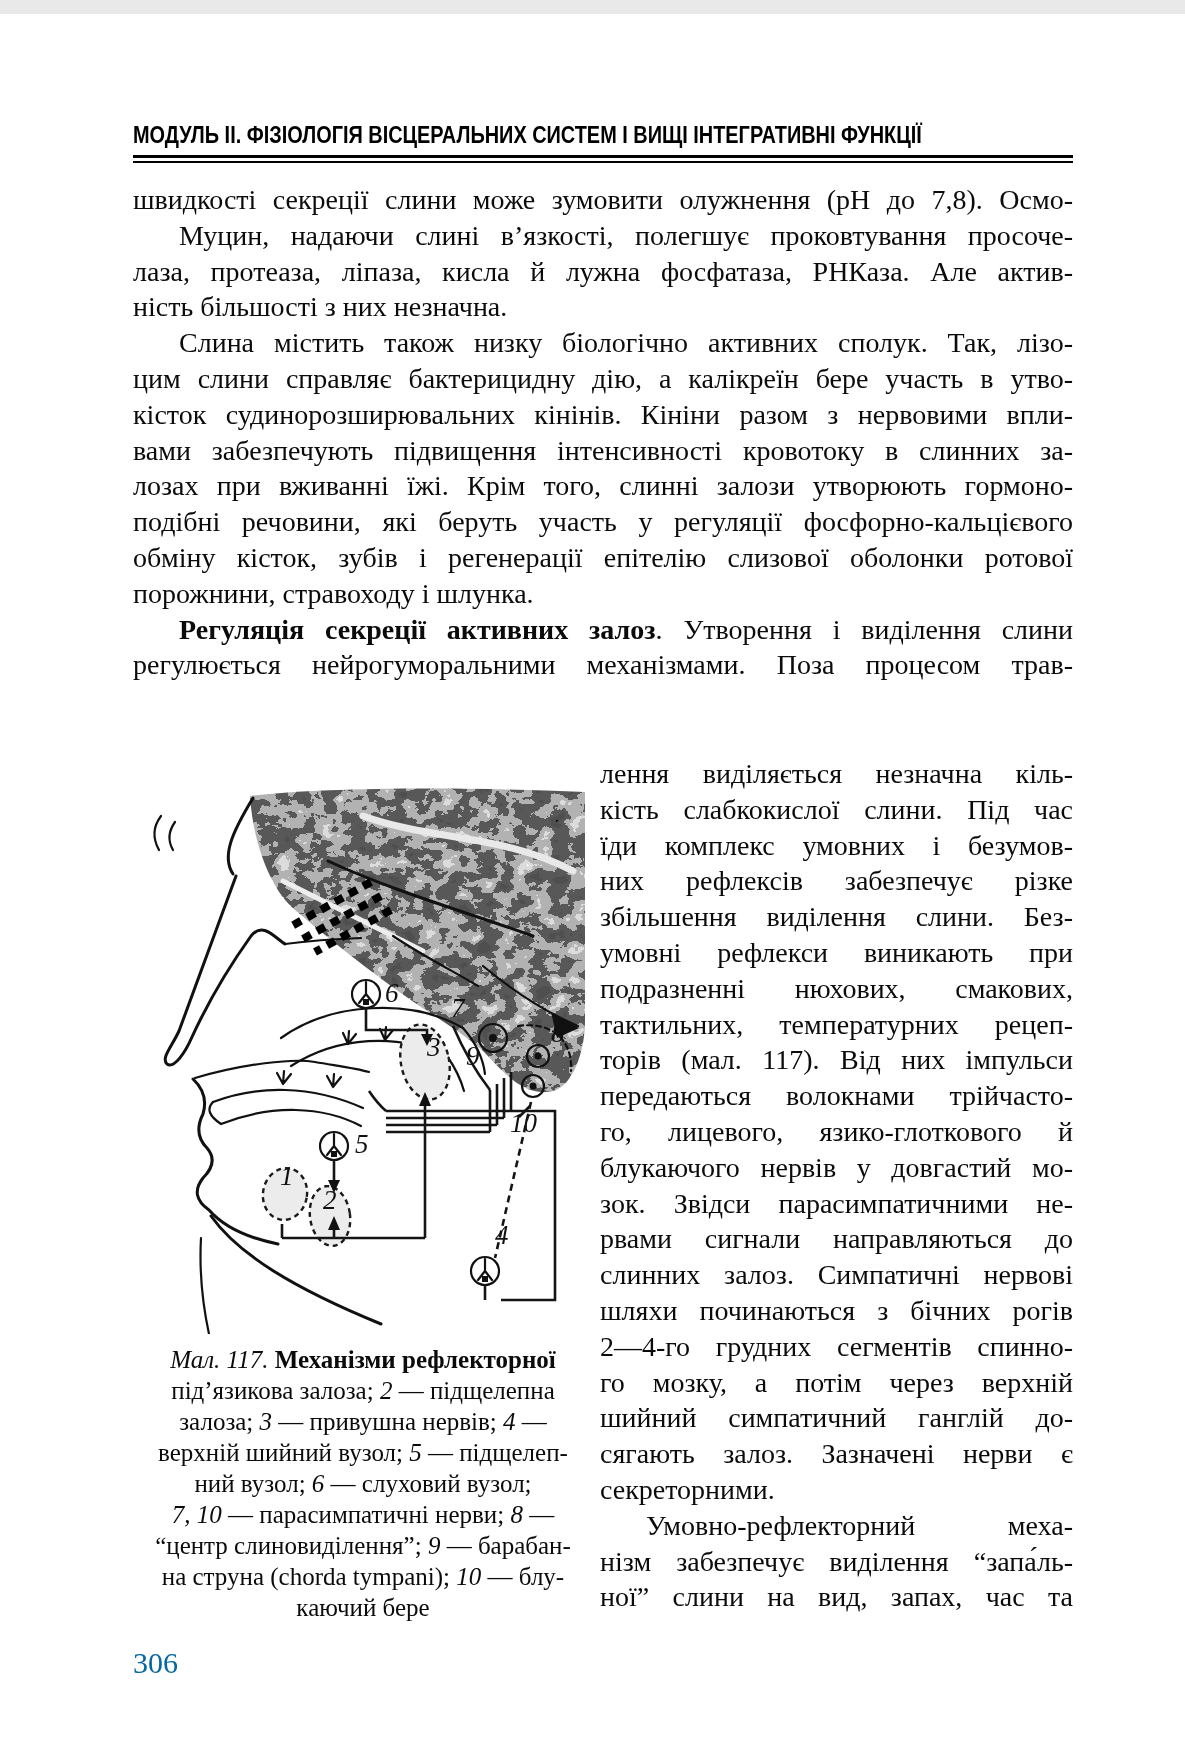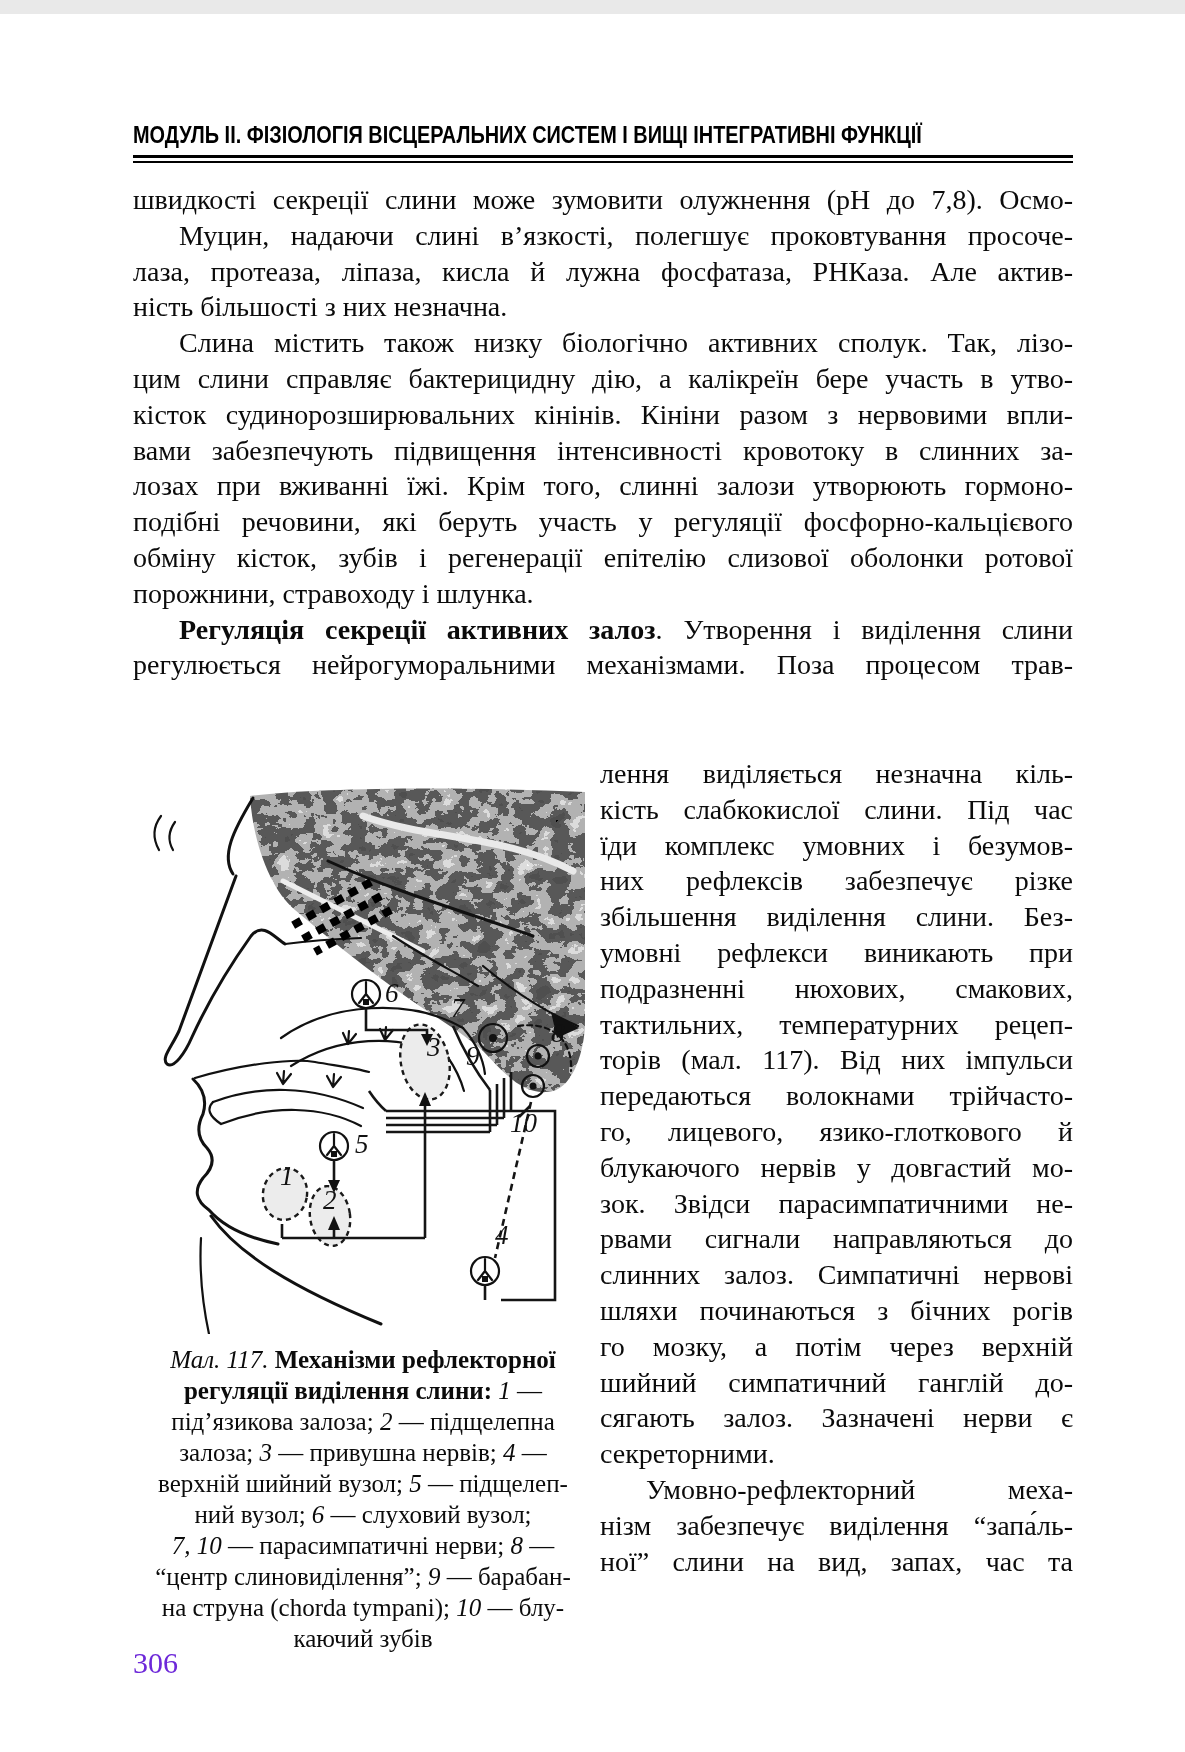--- a/index.html
+++ b/index.html
@@ -11,21 +11,21 @@
   .rule-thick{height:3px;background:#000;margin-top:6px}
   .rule-thin{height:2px;background:#000;margin-top:3px}
   .toptext{position:absolute;left:133px;top:168px;width:940px}
   .tl{font-size:28px;line-height:35.8px;text-align:justify;text-align-last:justify;height:35.8px;overflow:visible}
   .tl.end{text-align-last:left}
   .tl.ind{text-indent:46px}
   .rightcol{position:absolute;left:600px;top:742px;width:473px}
   .figure{position:absolute;left:133px;top:772px;width:458px;height:548px}
   .caption{position:absolute;left:131px;top:1330px;width:464px}
   .caption .tl{font-size:25px;line-height:31px;height:31px;text-align-last:center;text-indent:0}
-  .pagenum{position:absolute;left:133px;top:1632px;font-size:30px;color:#6d28d9}
+  .pagenum{position:absolute;left:133px;top:1632px;font-size:30px;color:#0369a1}
   .b{font-weight:bold}
   .i{font-style:italic}
   svg text{font-family:"Liberation Serif",serif;font-style:italic;font-size:27px;fill:#111}
   .stroke{fill:none;stroke:#111;stroke-width:3;stroke-linecap:round;stroke-linejoin:round}
   .thin{stroke-width:2.2}
   .conn{fill:none;stroke:#151515;stroke-width:2.6;stroke-linejoin:miter}
   .gland{fill:#ececec;stroke:#1a1a1a;stroke-width:2.4;stroke-dasharray:5 4}
   .arrow{fill:#111;stroke:none}
 </style>
 </head>
@@ -170,48 +170,48 @@
       <text x="252" y="216">6</text>
       <text x="318" y="231">7</text>
       <text x="418" y="256">8</text>
       <text x="333" y="279">9</text>
       <text x="377" y="346">10</text>
     </g>
   </svg>
 
   <div class="caption">
       <div class="tl"><span class="i">Мал. 117. </span><span class="b">Механізми рефлекторної</span></div>
-      <div class="tl"><span class="b">регуляції виділення слини: </span><span class="i">1</span><span> —</span></div>
       <div class="tl"><span>під’язикова залоза; </span><span class="i">2</span><span> — підщелепна</span></div>
       <div class="tl"><span>залоза; </span><span class="i">3</span><span> — привушна нервів; </span><span class="i">4</span><span> —</span></div>
       <div class="tl"><span>верхній шийний вузол; </span><span class="i">5</span><span> — підщелеп-</span></div>
       <div class="tl"><span>ний вузол; </span><span class="i">6</span><span> — слуховий вузол;</span></div>
       <div class="tl"><span class="i">7, 10</span><span> — парасимпатичні нерви; </span><span class="i">8</span><span> —</span></div>
       <div class="tl"><span>“центр слиновиділення”; </span><span class="i">9</span><span> — барабан-</span></div>
       <div class="tl"><span>на струна (chorda tympani); </span><span class="i">10</span><span> — блу-</span></div>
-      <div class="tl"><span>каючий зубів</span></div>
+      <div class="tl"><span>каючий бере</span></div>
     </div>
 
   <div class="rightcol">
       <div class="tl"><span>лення виділяється незначна кіль-</span></div>
       <div class="tl"><span>кість слабкокислої слини. Під час</span></div>
       <div class="tl"><span>їди комплекс умовних і безумов-</span></div>
       <div class="tl"><span>них рефлексів забезпечує різке</span></div>
       <div class="tl"><span>збільшення виділення слини. Без-</span></div>
       <div class="tl"><span>умовні рефлекси виникають при</span></div>
       <div class="tl"><span>подразненні нюхових, смакових,</span></div>
       <div class="tl"><span>тактильних, температурних рецеп-</span></div>
       <div class="tl"><span>торів (мал. 117). Від них імпульси</span></div>
       <div class="tl"><span>передаються волокнами трійчасто-</span></div>
       <div class="tl"><span>го, лицевого, язико-глоткового й</span></div>
       <div class="tl"><span>блукаючого нервів у довгастий мо-</span></div>
       <div class="tl"><span>зок. Звідси парасимпатичними не-</span></div>
       <div class="tl"><span>рвами сигнали направляються до</span></div>
       <div class="tl"><span>слинних залоз. Симпатичні нервові</span></div>
       <div class="tl"><span>шляхи починаються з бічних рогів</span></div>
+      <div class="tl"><span>2—4-го грудних сегментів спинно-</span></div>
       <div class="tl"><span>го мозку, а потім через верхній</span></div>
       <div class="tl"><span>шийний симпатичний ганглій до-</span></div>
       <div class="tl"><span>сягають залоз. Зазначені нерви є</span></div>
       <div class="tl end"><span>секреторними.</span></div>
       <div class="tl ind"><span>Умовно-рефлекторний меха-</span></div>
       <div class="tl"><span>нізм забезпечує виділення “запа́ль-</span></div>
       <div class="tl"><span>ної” слини на вид, запах, час та</span></div>
     </div>
 
   <div class="pagenum">306</div>

